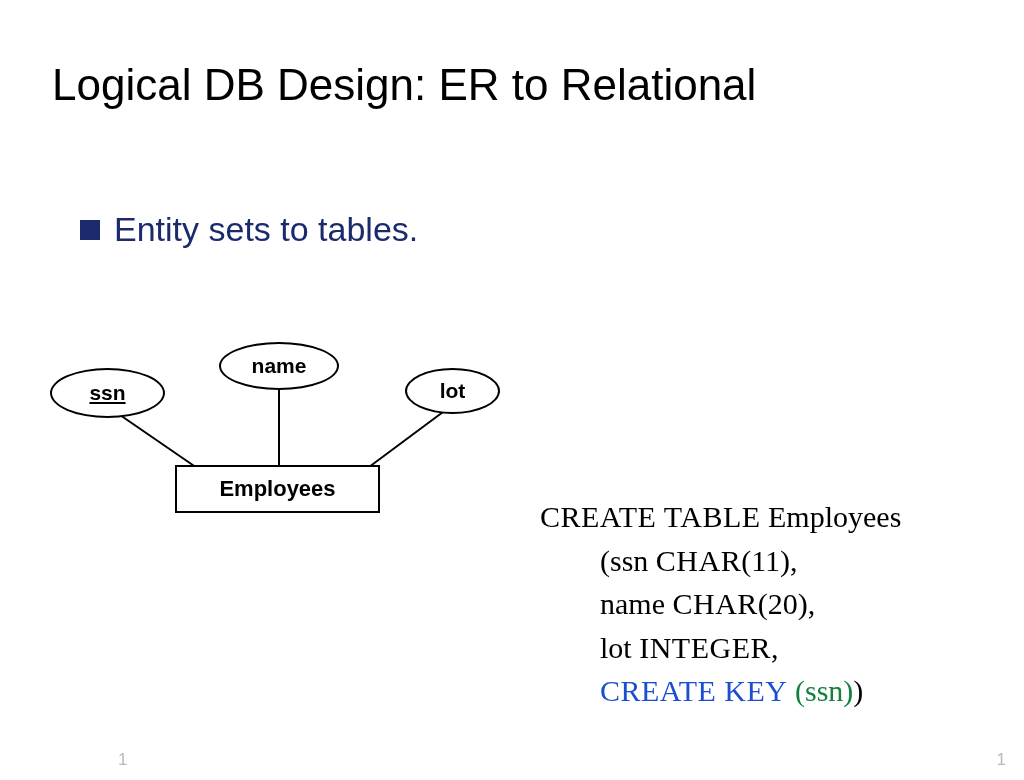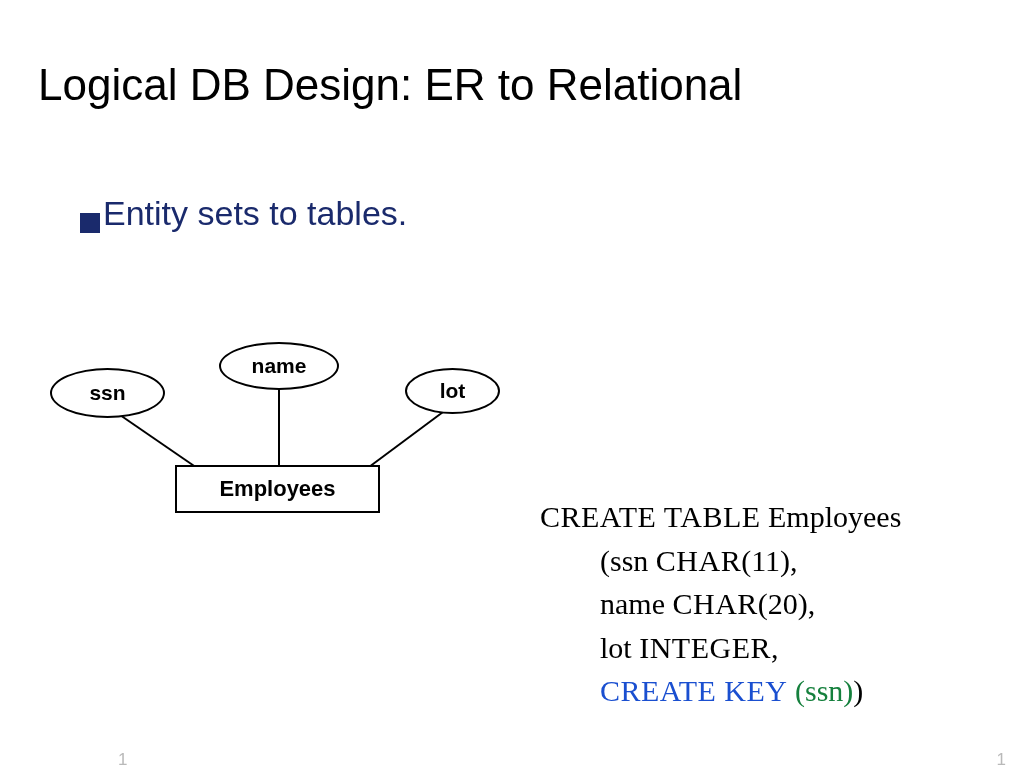--- a/index.html
+++ b/index.html
@@ -9,29 +9,29 @@
     background: #ffffff;
     font-family: "Comic Sans MS", cursive, sans-serif;
     position: relative;
     overflow: hidden;
   }
   .title {
     font-size: 44px;
     color: #000;
     position: absolute;
     top: 60px;
-    left: 38px;
+    left: 52px;
   }
   .bullet-row {
     position: absolute;
-    top: 194px;
+    top: 210px;
     left: 80px;
     display: flex;
-    align-items: flex-end;
-    gap: 3px;
+    align-items: center;
+    gap: 14px;
   }
   .bullet-square {
     width: 20px;
     height: 20px;
     background: #1a2a6c;
   }
   .bullet-text {
     font-size: 34px;
     color: #1a2a6c;
   }
@@ -50,21 +50,21 @@
     border: 2px solid #000;
     border-radius: 50%;
     background: #fff;
     display: flex;
     align-items: center;
     justify-content: center;
     font-family: Arial, Helvetica, sans-serif;
     font-weight: bold;
     font-size: 21px;
   }
-  .attr .underline { }
+  .attr .underline { text-decoration: underline; }
   .attr.ssn  { top: 38px; left: 5px; width: 115px; height: 50px; }
   .attr.name { top: 12px; left: 174px; width: 120px; height: 48px; }
   .attr.lot  { top: 38px; left: 360px; width: 95px; height: 46px; }
   .entity {
     position: absolute;
     top: 135px;
     left: 130px;
     width: 205px;
     height: 48px;
     border: 2px solid #000;

